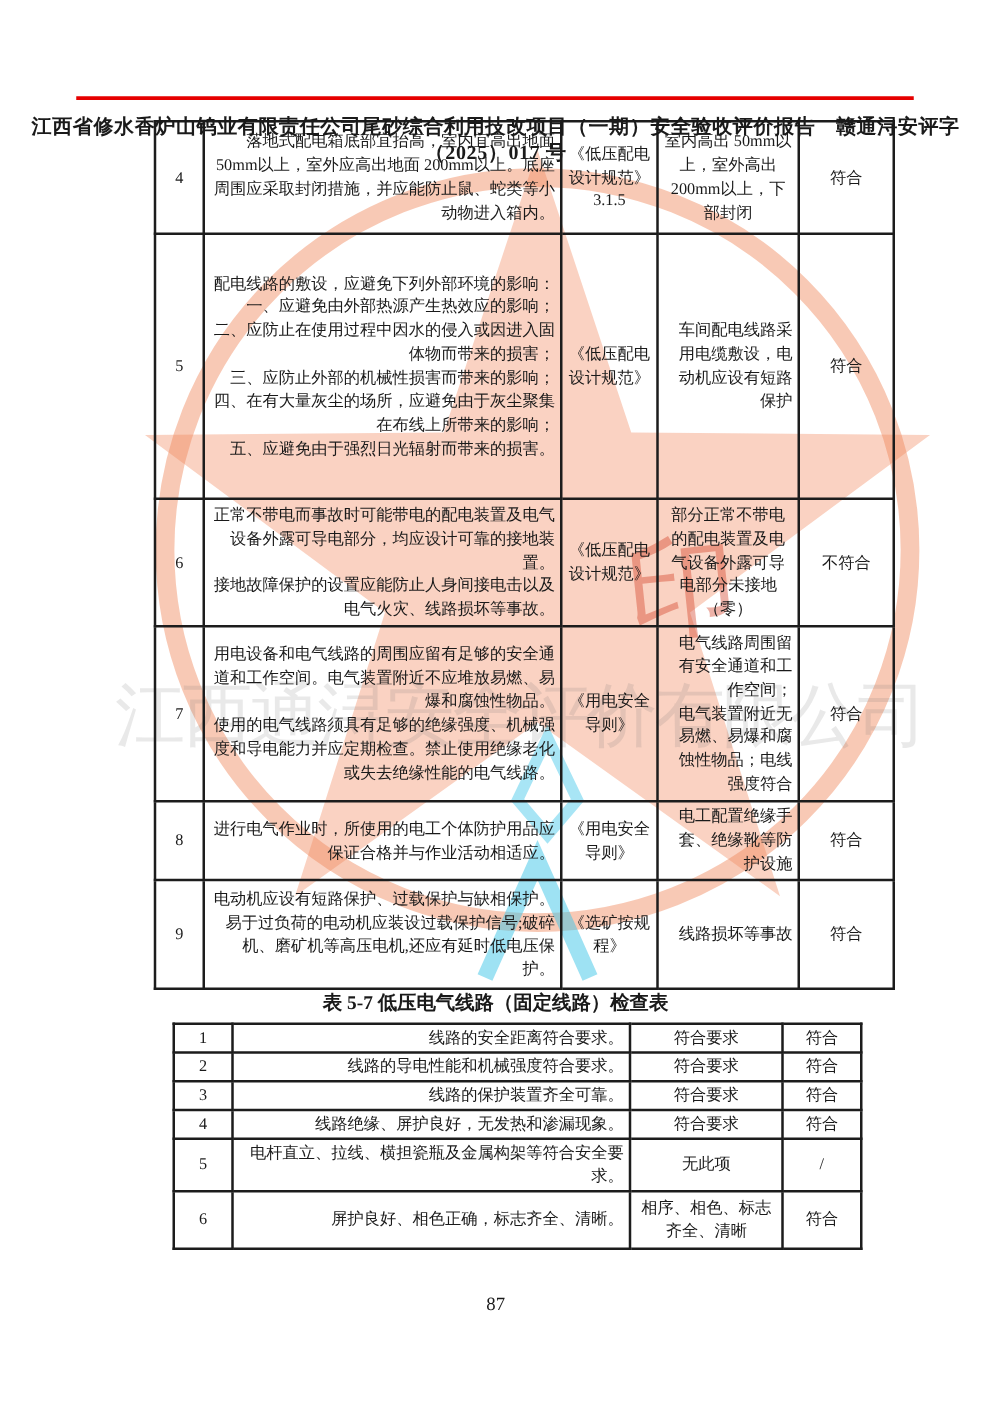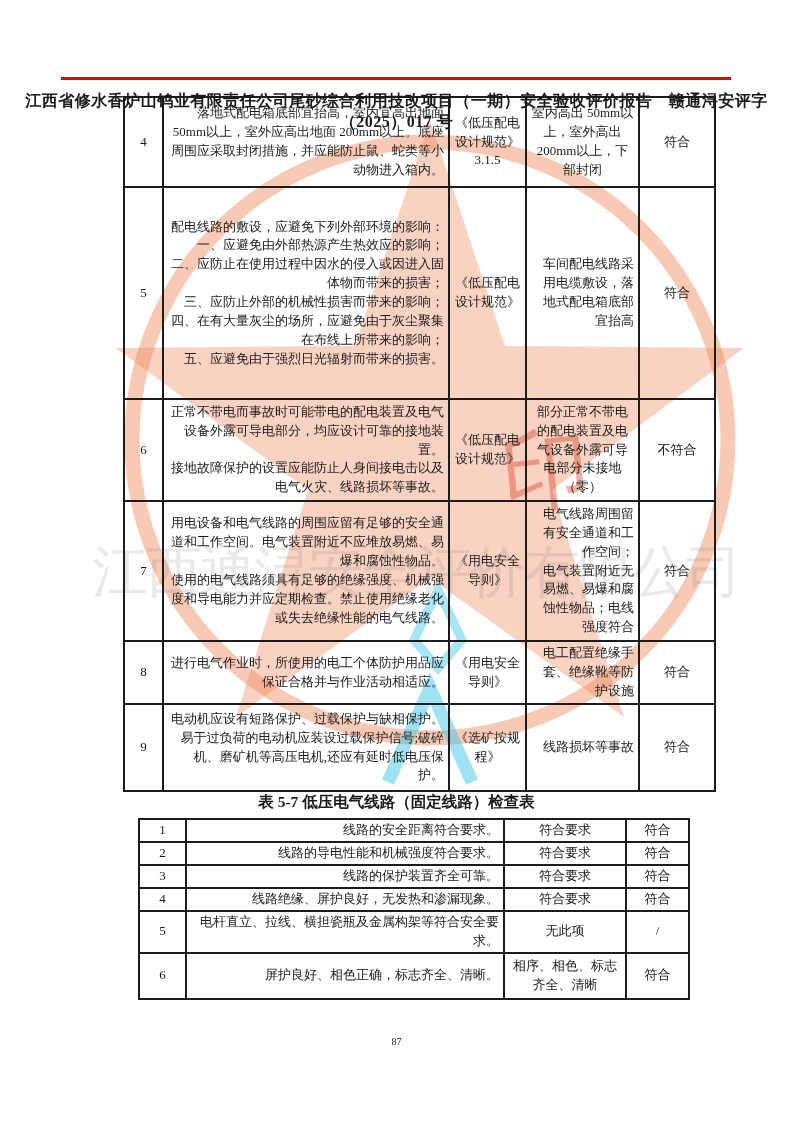--- a/index.html
+++ b/index.html
@@ -25,21 +25,21 @@
   td,th{border:2px solid #1c1c1c;font-size:13px;line-height:1.45;padding:1px 4px;vertical-align:middle;overflow:hidden;}
   .t1{left:123px;top:96px;width:591px;}
   .t2{left:138px;top:818px;width:550px;}
   .t2 th{font-size:14.5px;font-weight:bold;text-align:center;padding:2px;}
   .c-center{text-align:center;}
   .c-left{text-align:right;}
   .pre{white-space:pre-line;}
   .h90{height:90px}.h212{height:212px}.h102{height:102px}.h140{height:140px}.h63{height:63px}.h87{height:87px}
   .hh37{height:37px}.h23{height:23px}.h38{height:38px}.h46{height:46px}
   .title2{position:absolute;top:792px;left:0;width:100%;text-align:center;font-size:15.5px;font-weight:bold;z-index:1;}
-  .pageno{position:absolute;top:1036px;left:0;width:100%;text-align:center;font-size:10px;z-index:1;}
+  .pageno{position:absolute;top:1036px;left:0;width:100%;text-align:center;font-size:15px;z-index:1;}
 </style>
 </head>
 <body>
 
 <div class="page">
 
   <svg class="wm" viewBox="0 0 793 1122" xmlns="http://www.w3.org/2000/svg">
     <polygon points="430,120 505,346 744,348 552,490 624,717 430,578 236,717 308,490 116,348 355,346" fill="#f28a5e" opacity="0.38"></polygon>
     <circle cx="430" cy="440" r="298" fill="none" stroke="#f0875c" stroke-width="15" opacity="0.45"></circle>
     <path d="M388,782 L430,688 L472,782" stroke="#3ec6e8" stroke-width="13" fill="none" opacity="0.5"></path>
@@ -69,21 +69,21 @@
     </tr>
     <tr class="h212">
       <td class="c-center">5</td>
       <td class="c-left pre">配电线路的敷设，应避免下列外部环境的影响：
 一、应避免由外部热源产生热效应的影响；
 二、应防止在使用过程中因水的侵入或因进入固体物而带来的损害；
 三、应防止外部的机械性损害而带来的影响；
 四、在有大量灰尘的场所，应避免由于灰尘聚集在布线上所带来的影响；
 五、应避免由于强烈日光辐射而带来的损害。</td>
       <td class="c-center">《低压配电设计规范》</td>
-      <td class="c-left">车间配电线路采用电缆敷设，落地式配电箱底部宜抬高</td>
+      <td class="c-left">车间配电线路采用电缆敷设，电动机应设有短路保护</td>
       <td class="c-center">符合</td>
     </tr>
     <tr class="h102">
       <td class="c-center">6</td>
       <td class="c-left pre">正常不带电而事故时可能带电的配电装置及电气设备外露可导电部分，均应设计可靠的接地装置。
 接地故障保护的设置应能防止人身间接电击以及电气火灾、线路损坏等事故。</td>
       <td class="c-center">《低压配电设计规范》</td>
       <td class="c-center">部分正常不带电的配电装置及电气设备外露可导电部分未接地（零）</td>
       <td class="c-center">不符合</td>
     </tr>

